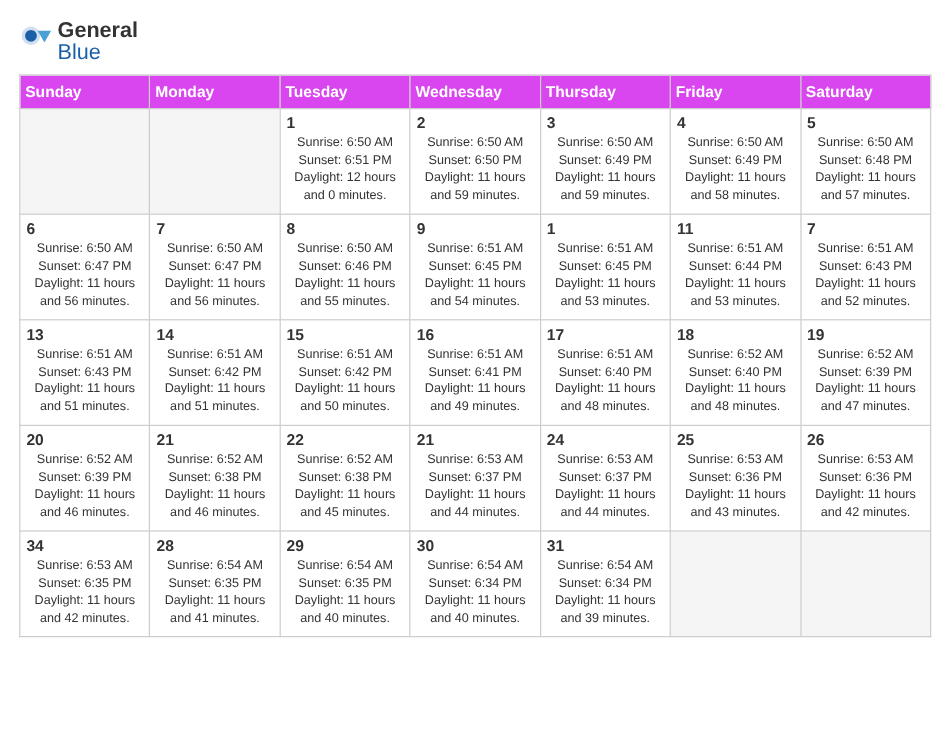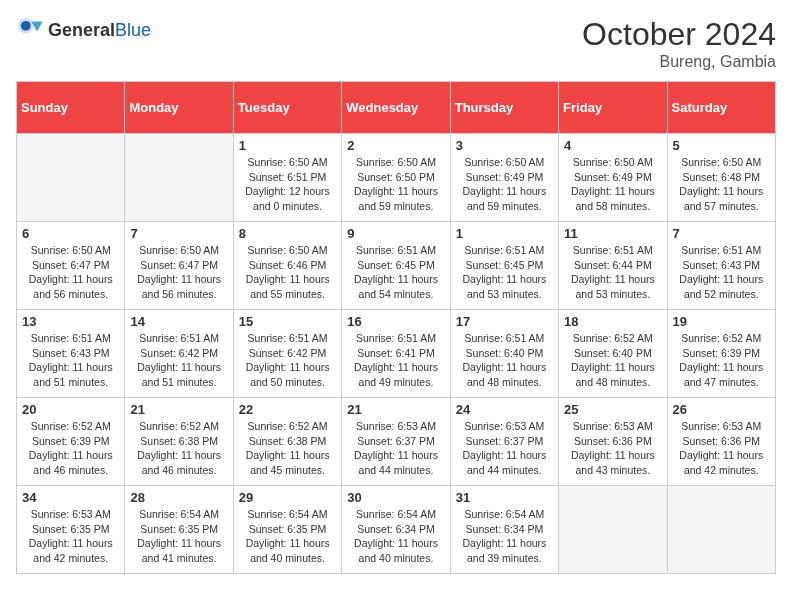--- a/index.html
+++ b/index.html
@@ -48,23 +48,23 @@
     .location-title {
       font-size: 16px;
       color: #555;
     }
     .calendar {
       width: 100%;
       border-collapse: collapse;
       table-layout: fixed;
     }
     .calendar th {
-      background: #ef4444;
+      background: #d946ef;
       color: #fff;
-      padding: 18px 4px;
+      padding: 6px 4px;
       font-size: 13px;
       text-align: left;
       border: 1px solid #ccc;
     }
     .calendar td {
       border: 1px solid #ccc;
       vertical-align: top;
       padding: 4px 5px;
       font-size: 11px;
       color: #333;
@@ -90,29 +90,25 @@
 <body>
 
 <div class="header-area">
   <div class="logo">
     <svg class="logo-icon" viewBox="0 0 40 40">
       <circle cx="14" cy="14" r="11" fill="#1a5faa" opacity="0.2"></circle>
       <circle cx="14" cy="14" r="7" fill="#1a5faa"></circle>
       <polygon points="22,8 38,8 30,22" fill="#4a9fd4"></polygon>
     </svg>
     <div>
-      <div style="display:flex; align-items:baseline; gap:0px;">
+      <div style="display:flex; align-items:baseline; gap:0px;flex-direction:column;">
         <span class="logo-text-general">General</span>
         <span class="logo-text-blue">Blue</span>
       </div>
     </div>
-  </div>
-  <div class="title-area">
-    <div class="month-title">October 2024</div>
-    <div class="location-title">Bureng, Gambia</div>
   </div>
 </div>
 
 <table class="calendar">
   <thead>
     <tr>
     <th>Sunday</th>
         <th>Monday</th>
         <th>Tuesday</th>
         <th>Wednesday</th>

